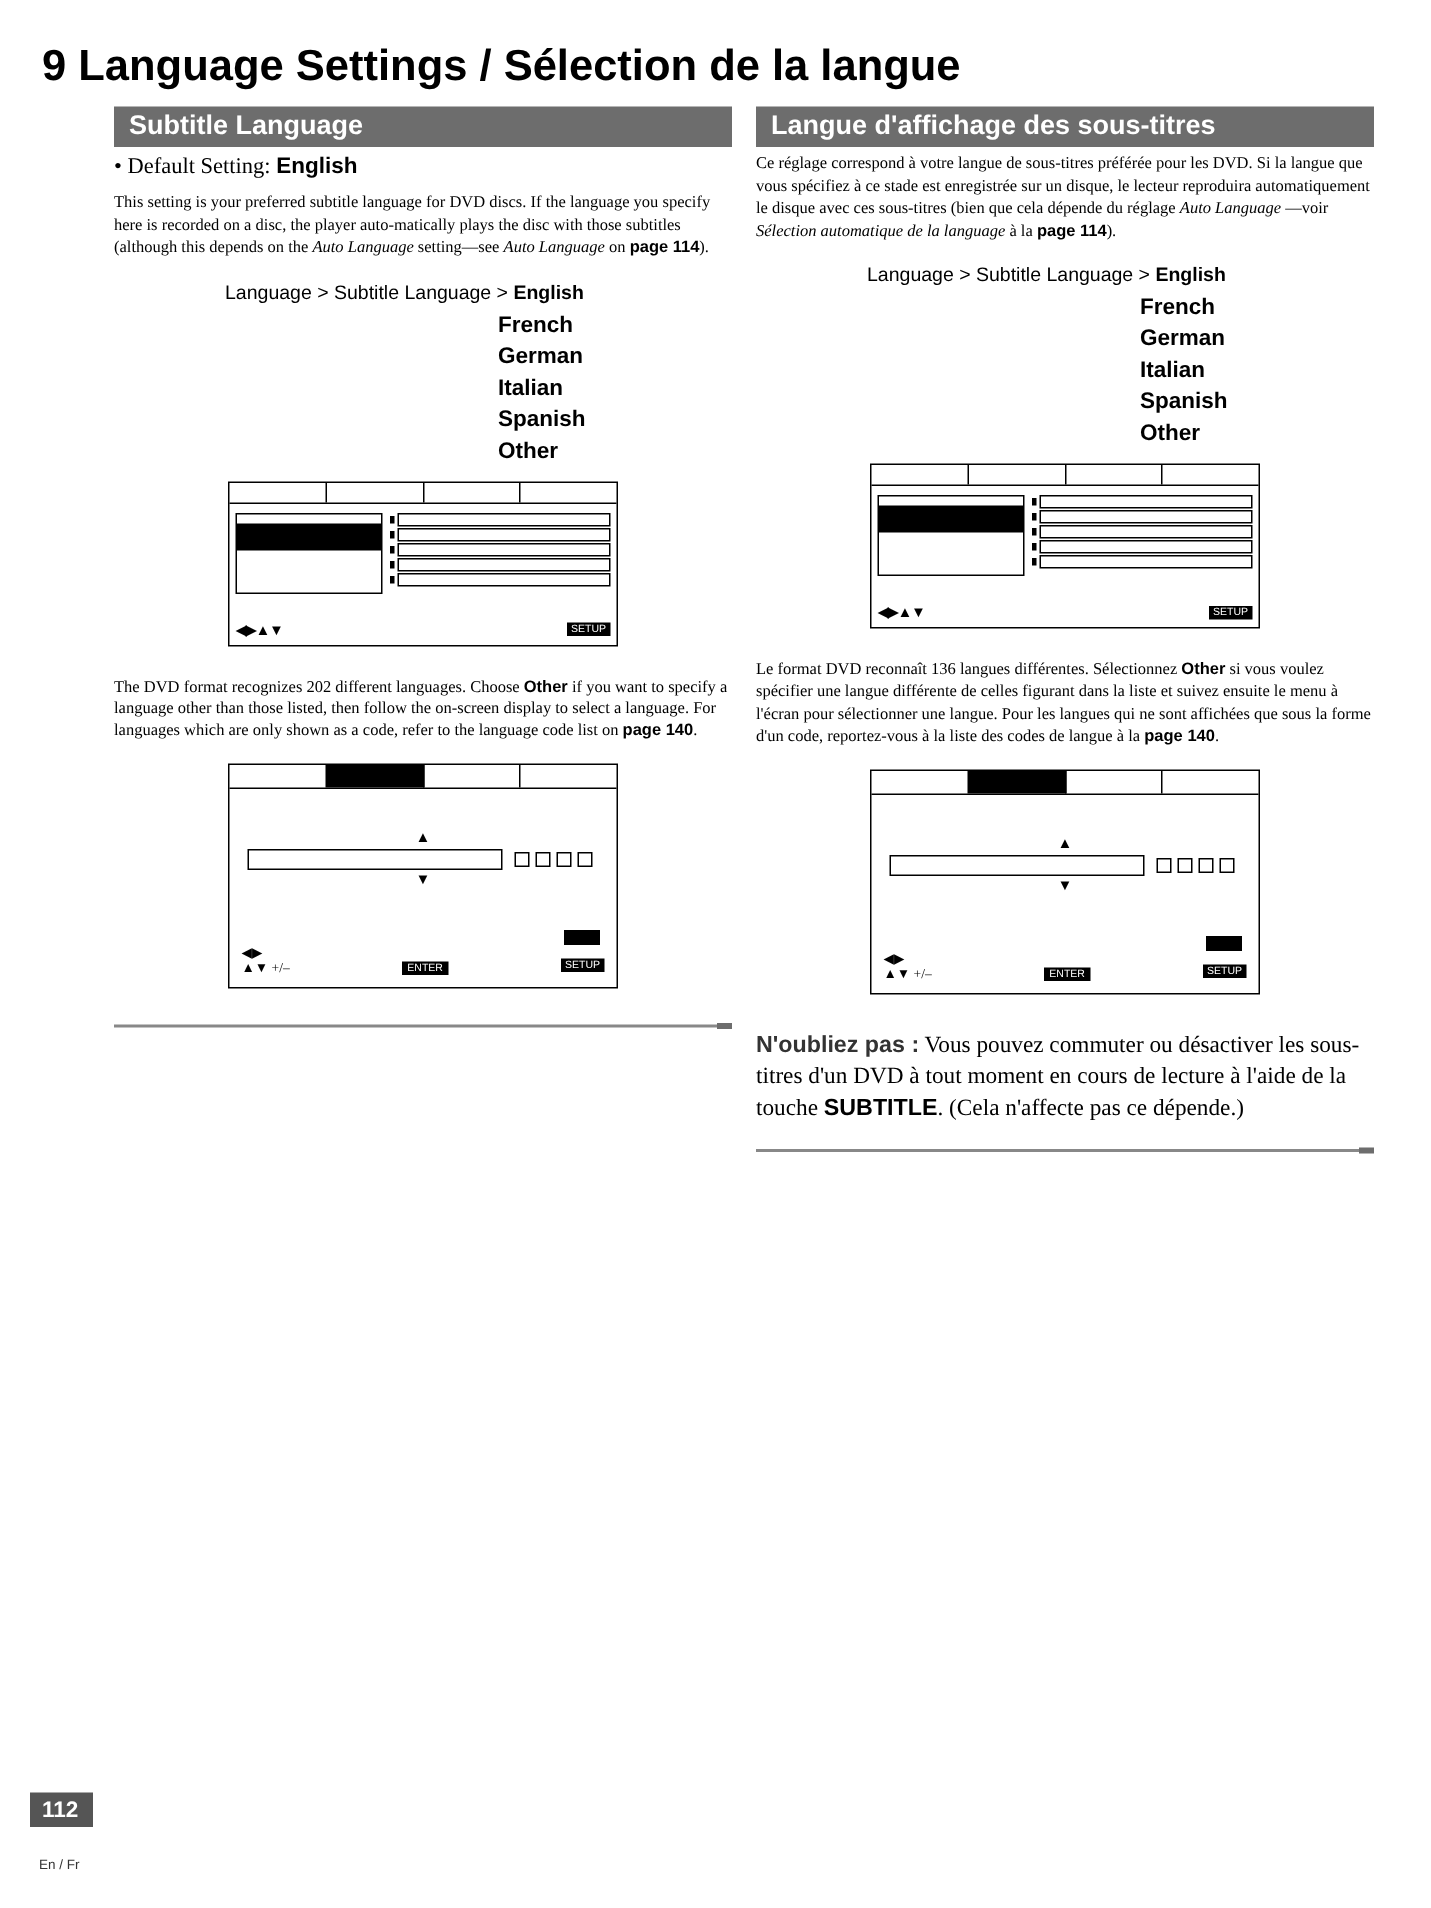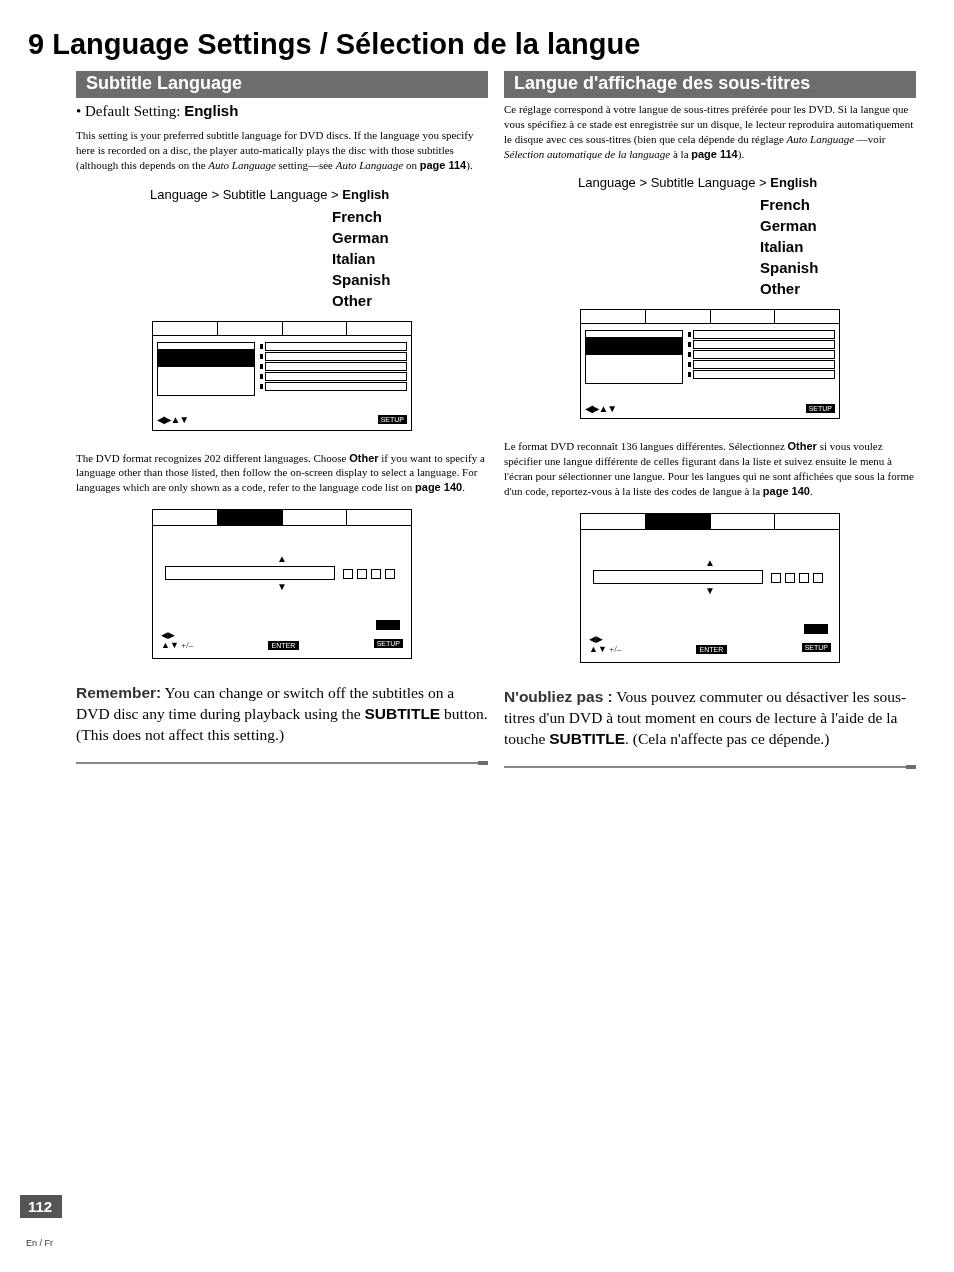--- a/index.html
+++ b/index.html
@@ -216,23 +216,20 @@
         </div>
         <div class="updown">▼</div>
       </div>
       <div class="bottom">
         <span class="left">◀▶<br>▲▼ <span>+/–</span></span>
         <span class="enter">ENTER</span>
         <span class="setup-col"><div class="ret"></div><span class="setup-badge">SETUP</span></span>
       </div>
     </div>
 
-    <p class="remember-block">
-      <span class="lead">Remember:</span><span> You can change or switch off the subtitles on a DVD disc any time during playback using the </span><span class="bold-sans">SUBTITLE</span><span> button. (This does not affect this setting.)</span>
-    </p>
     <div class="hr-end"></div>
   </div>
 
   <div class="col">
     <div class="section-header">Langue d'affichage des sous-titres</div>
     <p class="body-text">
       <span>Ce réglage correspond à votre langue de sous-titres préférée pour les DVD. Si la langue que vous spécifiez à ce stade est enregistrée sur un disque, le lecteur reproduira automatiquement le disque avec ces sous-titres (bien que cela dépende du réglage </span><em>Auto Language</em><span> —voir </span><em>Sélection automatique de la language</em><span> à la </span><span class="bold-sans">page 114</span><span>).</span>
     </p>
 
     <div class="menu-illustration">

